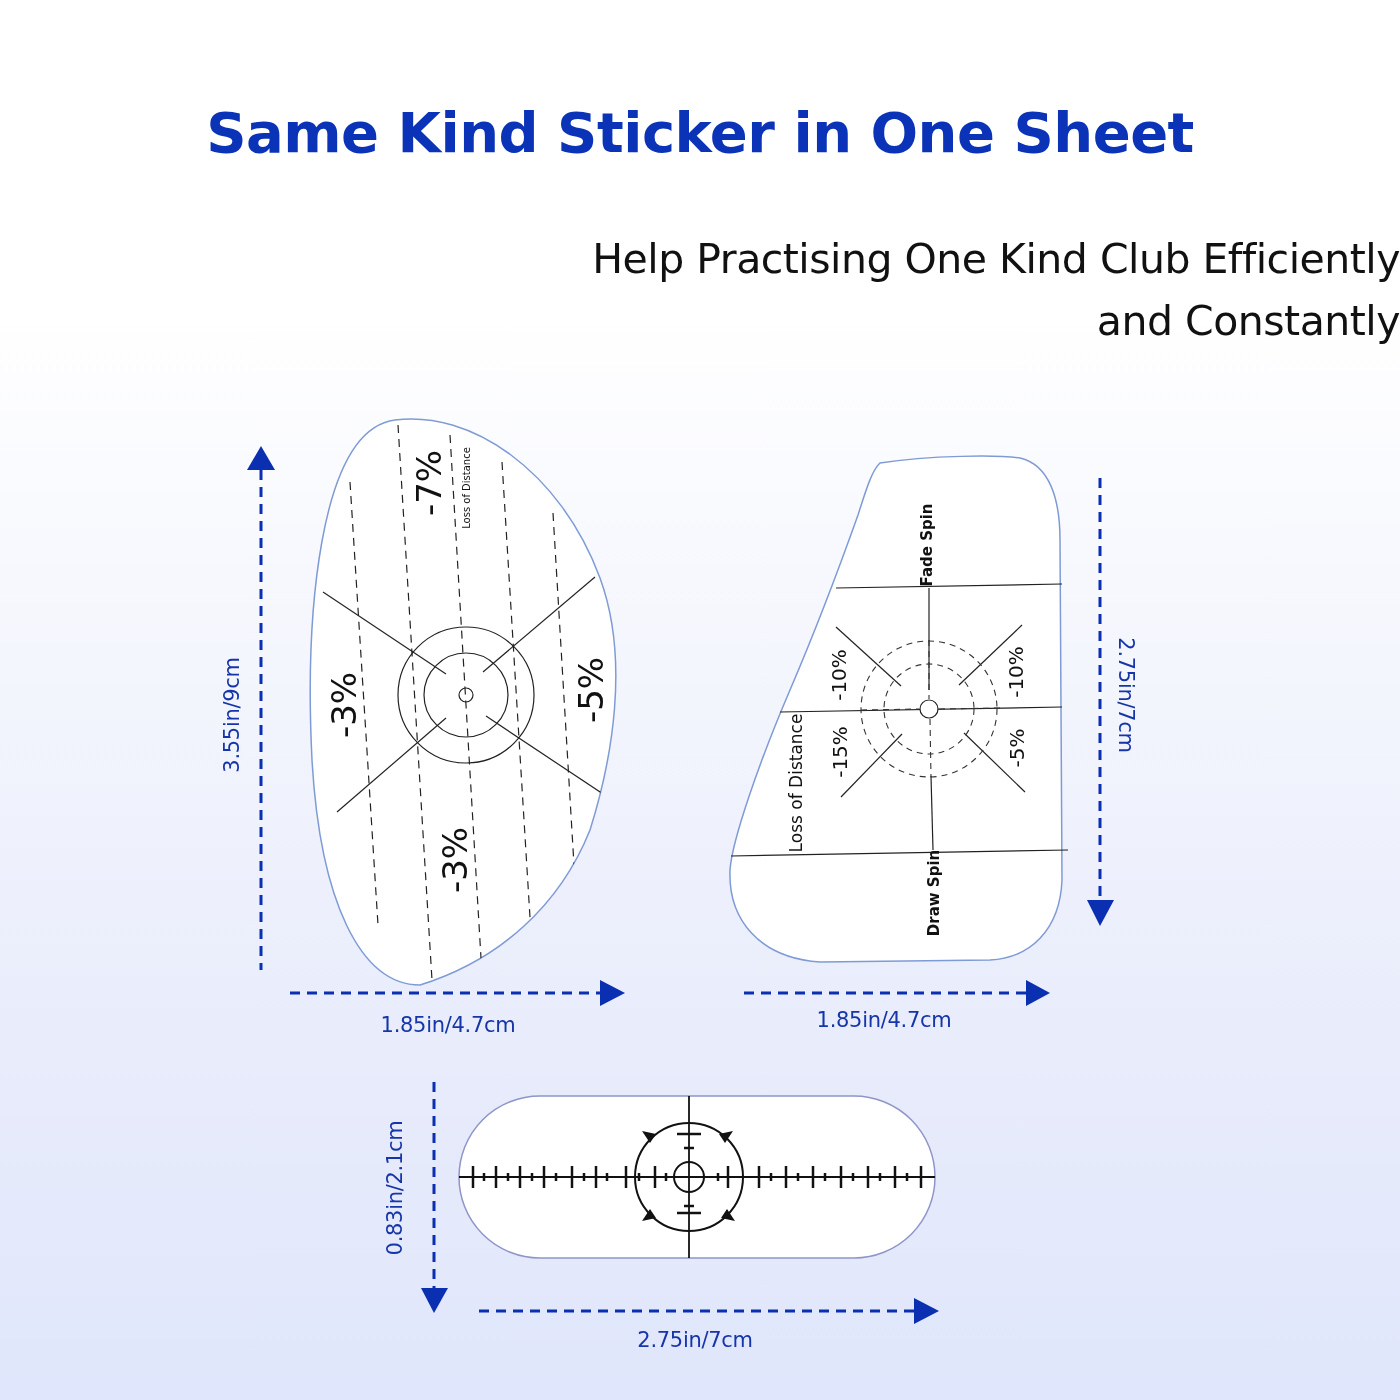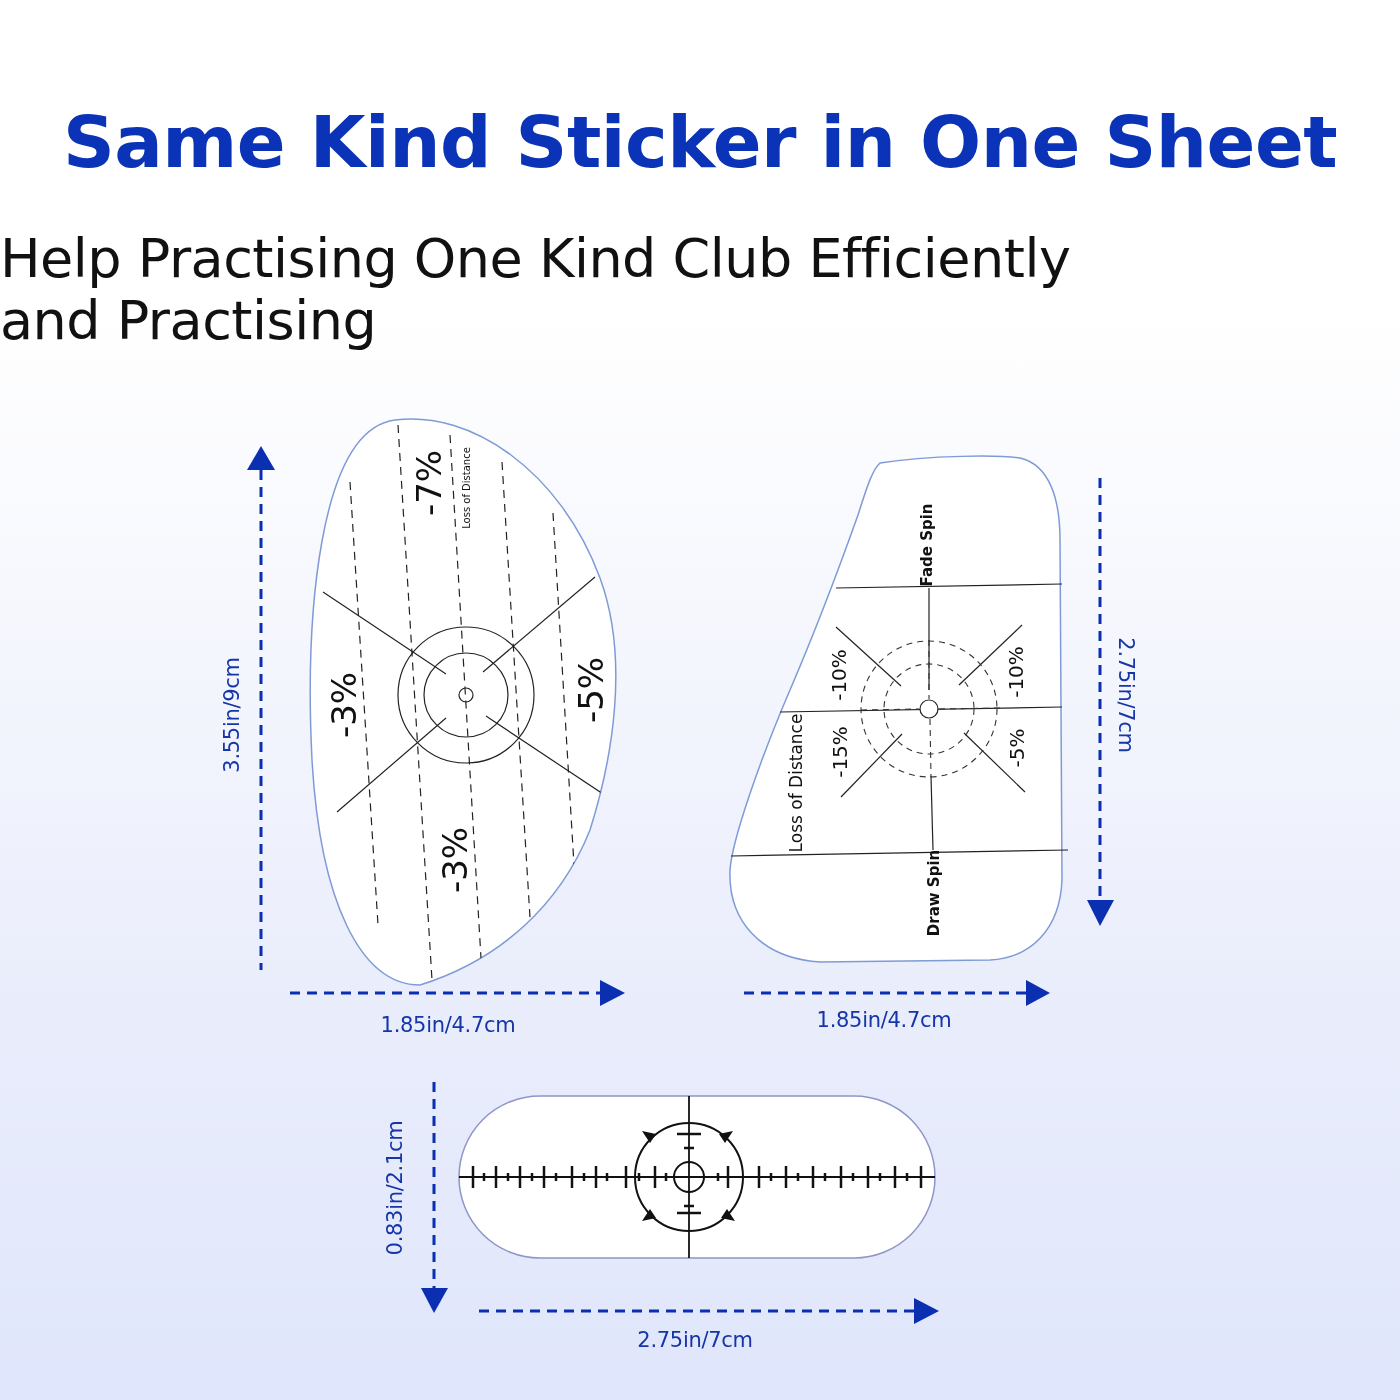--- a/index.html
+++ b/index.html
@@ -3,46 +3,46 @@
 <meta charset="utf-8">
 <style>
   html, body { margin: 0; padding: 0; }
   body {
     width: 1400px; height: 1400px; position: relative; overflow: hidden;
     background: linear-gradient(180deg, #ffffff 0%, #ffffff 22%, #f3f5fd 50%, #e8ecfb 75%, #e0e6fb 100%);
     font-family: "DejaVu Sans", "Liberation Sans", sans-serif;
   }
   .title {
     position: absolute; top: 100px; left: 0; width: 1400px; text-align: center;
-    font-family: "DejaVu Sans", sans-serif; font-weight: bold; font-size: 72px;
+    font-family: "DejaVu Sans", sans-serif; font-weight: bold; font-size: 56px;
     letter-spacing: -0.5px; color: #0a33b8; margin: 0;
   }
   .subtitle {
-    position: absolute; top: 228px; left: 0; width: 1400px; text-align: left;
-    font-family: "DejaVu Sans", sans-serif; font-size: 54px; line-height: 62px;
+    position: absolute; top: 228px; left: 0; width: 1400px; text-align: right;
+    font-family: "DejaVu Sans", sans-serif; font-size: 41px; line-height: 62px;
     color: #111111; letter-spacing: -0.5px; margin: 0;
   }
   .subtitle span { display: block; }
   svg.art { position: absolute; left: 0; top: 0; }
   .dim-label {
     position: absolute; color: #1535a8; font-family: "DejaVu Sans", sans-serif;
     font-size: 21px; white-space: nowrap; letter-spacing: -0.3px;
   }
   .rot-ccw { transform: translate(-50%, -50%) rotate(-90deg); }
   .rot-cw { transform: translate(-50%, -50%) rotate(90deg); }
   .center { transform: translate(-50%, -50%); text-align: right; }
   .sticker-text { font-family: "DejaVu Sans", sans-serif; fill: #111; }
 </style>
 </head>
 <body>
 
 <h1 class="title">Same Kind Sticker in One Sheet</h1>
 <div class="subtitle">
   <span>Help Practising One Kind Club Efficiently</span>
-  <span>and Practising</span>
+  <span>and Constantly</span>
 </div>
 
 <svg class="art" width="1400" height="1400" viewBox="0 0 1400 1400">
   <defs>
     <clipPath id="ironClip">
       <path d="M395,420 C470,410 560,470 600,578 C630,660 612,760 590,830 C560,905 500,960 420,985 C360,985 320,900 312,760 C305,620 318,430 395,420 Z"></path>
     </clipPath>
   </defs>
 
   <g>

